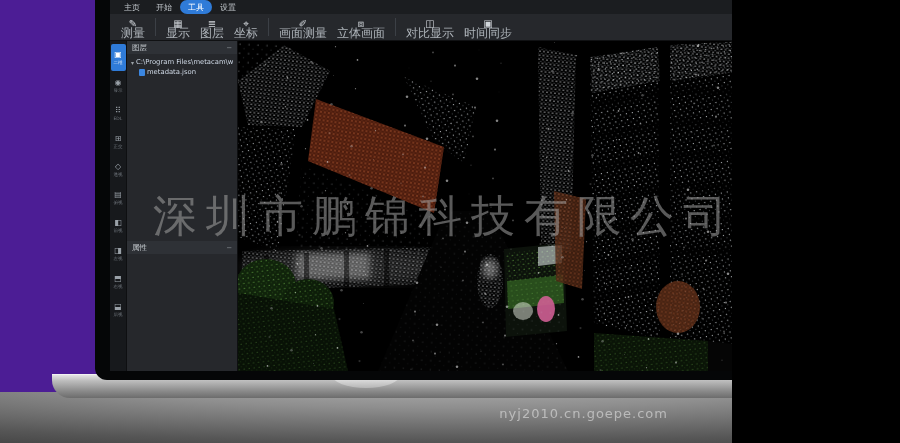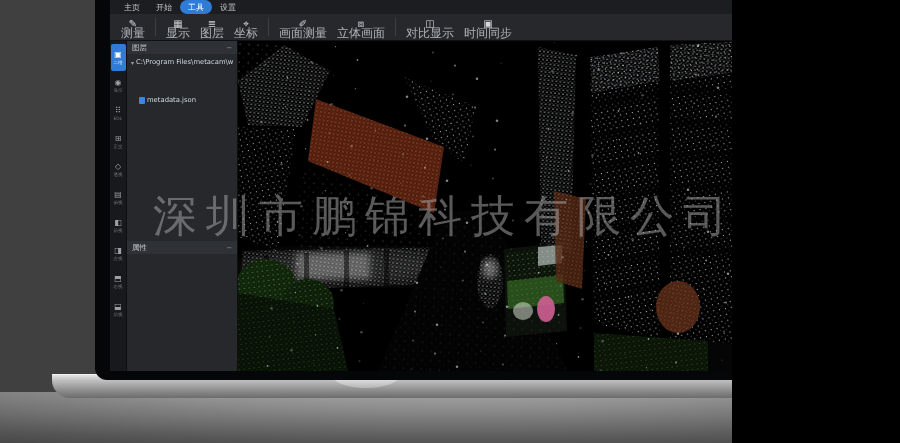--- a/index.html
+++ b/index.html
@@ -1,18 +1,18 @@
 <!DOCTYPE html>
 <html><head>
 <meta charset="utf-8">
 <style>
   * { margin:0; padding:0; box-sizing:border-box; }
   html,body { width:900px; height:443px; background:#000; overflow:hidden;
               font-family:"DejaVu Sans", "Liberation Sans", sans-serif; }
-  .stage { position:relative; width:732px; height:443px; background:#404040; overflow:hidden;padding-left:21px; }
+  .stage { position:relative; width:732px; height:443px; background:#4c1d95; overflow:hidden;padding-left:21px; }
 
   
   .base { position:absolute; left:0; top:392px; width:900px; height:51px; z-index:1;
     background: radial-gradient(130% 180% at 50% -30%, #b8b8b8 0%, #8e8e8e 34%, #565656 70%, #323232 100%); }
   .deck { position:absolute; left:52px; top:374px; width:796px; height:24px; z-index:2;
     background: linear-gradient(180deg,#e4e4e4 0%, #bdbdbd 25%, #8a8a8a 70%, #6c6c6c 100%);
     border-radius:0 0 18px 18px; border-top:1px solid #f2f2f2; }
   .notch { position:absolute; left:50%; top:375px; transform:translateX(-50%); width:68px; height:13px; z-index:3;
     background: linear-gradient(180deg,#f1f1f1,#b6b6b6); border-radius:0 0 34px 34px / 0 0 13px 13px; }
   .screen { position:absolute; left:95px; top:0; width:710px; height:380px; z-index:4;
@@ -47,21 +47,21 @@
   .side-item.active .side-lb { color:#dce8f8; }
 
   .panels { width:111px; background:#232529; border-right:1px solid #0e0f11; display:flex;
     flex-direction:column; flex:none; }
   .panel-hd { height:13px; background:#2e3136; display:flex; align-items:center;
     justify-content:space-between; padding:0 5px; flex:none; }
   .panel-ti { font-size:7.5px; color:#ccd1d6; }
   .panel-hd-ic { font-size:7px; color:#8b9197; }
   .layers-body { height:187px; padding:3px 2px; overflow:hidden; flex:none; background:#26282c; }
   .tree-row { display:flex; align-items:center; gap:2px; padding:1px 2px; }
-  .tree-row.lvl1 { padding-left:10px;margin-top:28px; }
+  .tree-row.lvl1 { padding-left:10px; }
   .caret { font-size:6px; color:#9aa0a6; flex:none; }
   .tree-lb { font-size:6.8px; color:#cfd9e6; white-space:nowrap; overflow:hidden; }
   .file-ic { width:6px; height:7px; background:#3b86e0; border-radius:1px; flex:none; }
   .props-body { flex:1; background:#26282c; }
 
   .viewport { flex:1; position:relative; background:#000; min-width:0; }
   .viewport svg { position:absolute; inset:0; width:100%; height:100%; display:block; }
 
   
   .wm-center { position:absolute; left:153px; top:171px; z-index:40; font-size:44px; letter-spacing:9px;
@@ -538,13 +538,14 @@
                 <circle cx="23.5" cy="81.3" r="1.28" fill="#ffffff" opacity="0.27"></circle>
               </g>
           </svg>
         </div>
 
       </div>
     </div>
   </div>
 
   <div class="wm-center">深圳市鹏锦科技有限公司</div>
+  <div class="wm-bottom">nyj2010.cn.goepe.com</div>
 </div>
 
 </body></html>

